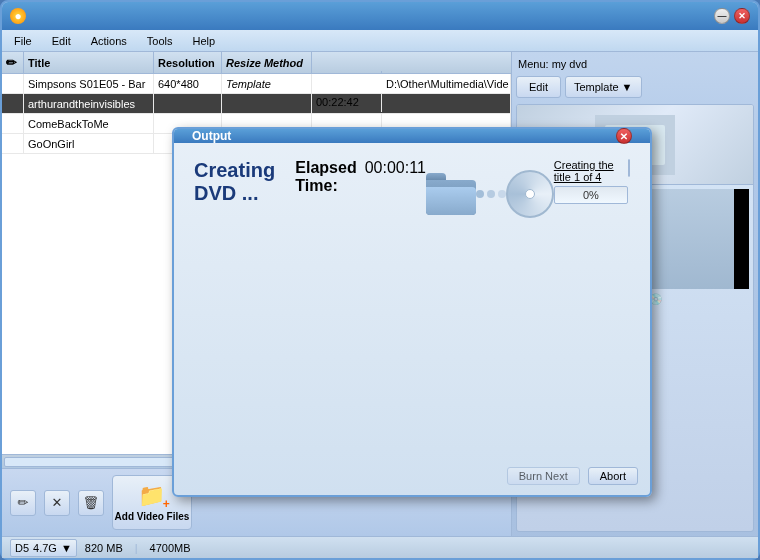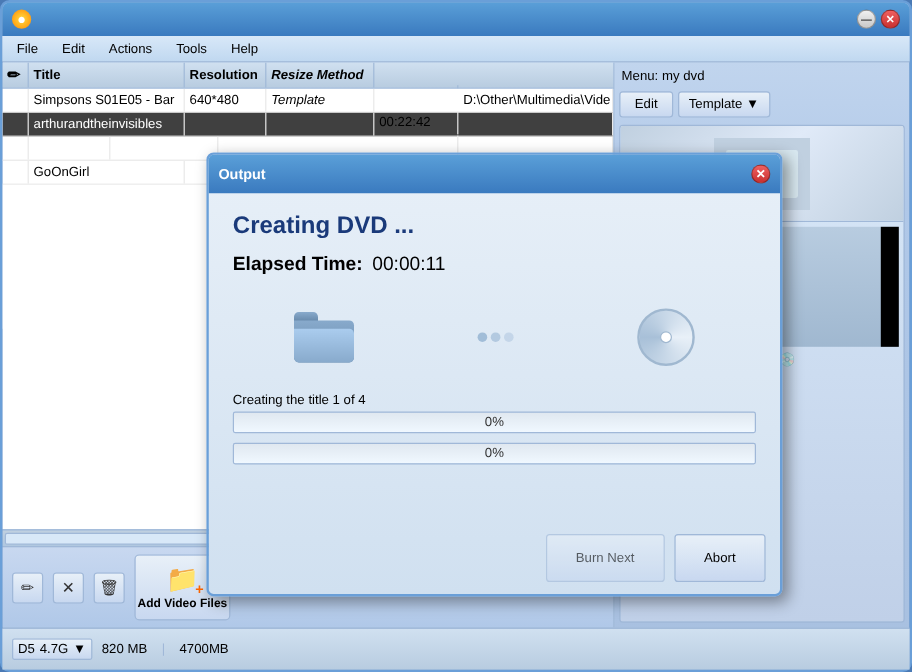--- a/index.html
+++ b/index.html
@@ -289,21 +289,21 @@
     }
     .black-panel {
       width: 15px;
       background: #000;
       position: absolute;
       right: 0; top: 0; bottom: 0;
     }
 
     
     .status-bar {
-      height: 35px;
+      height: 22px;
       background: linear-gradient(180deg, #d0e0f0, #b8cce0);
       border-top: 1px solid #a0b8d8;
       display: flex;
       align-items: center;
       padding: 0 8px;
       gap: 8px;
       font-size: 11px;
     }
     .disc-select {
       height: 18px;
@@ -329,46 +329,45 @@
       background: linear-gradient(180deg, #e8f0f8 0%, #d0e0f0 100%);
       border: 2px solid #6a9fd8;
       border-radius: 6px;
       box-shadow: 4px 4px 12px rgba(0,0,0,0.4);
       display: flex;
       flex-direction: column;
       z-index: 100;
     }
     .dialog-title-bar {
       background: linear-gradient(180deg, #5a9fd8 0%, #3a7abf 100%);
-      height: 32px;
+      height: 14px;
       border-radius: 4px 4px 0 0;
       display: flex;
       align-items: center;
       justify-content: space-between;
-      padding: 0 8px;
+      padding: 0 18px;
       color: white;
       font-size: 12px;
       font-weight: bold;
     }
     .dialog-close-btn {
       width: 16px; height: 16px;
       background: linear-gradient(180deg, #f06060, #c83030);
       border-radius: 50%;
       border: 1px solid rgba(0,0,0,0.3);
       cursor: pointer;
       display: flex; align-items: center; justify-content: center;
       font-size: 10px;
       color: white;
       font-weight: bold;
     }
     .dialog-body {
       flex: 1;
       padding: 16px 20px;
       display: flex;
-      flex-direction: column;
     }
     .dialog-heading {
       font-size: 20px;
       font-weight: bold;
       color: #1a3a7a;
       margin-bottom: 12px;
     }
     .elapsed-row {
       display: flex;
       gap: 8px;
@@ -437,20 +436,21 @@
     }
     .dvd-hole {
       width: 10px; height: 10px;
       border-radius: 50%;
       background: white;
       border: 1px solid #a0b8d0;
     }
 
     .progress-section {
       margin-bottom: 8px;
+      text-decoration: underline;
     }
     .progress-label {
       font-size: 11px;
       color: #000;
       margin-bottom: 3px;
     }
     .progress-bar-container {
       width: 100%;
       height: 18px;
       background: linear-gradient(180deg, #e0e8f0, #f0f8ff);
@@ -472,22 +472,22 @@
       color: #333;
     }
 
     .dialog-footer {
       display: flex;
       justify-content: flex-end;
       padding: 6px 12px 10px;
       gap: 8px;
     }
     .dialog-btn {
-      height: 40px;
-      padding: 0 24px;
+      height: 18px;
+      padding: 0 11px;
       background: linear-gradient(180deg, #e8f0f8, #c8d8f0);
       border: 1px solid #a0b8d8;
       border-radius: 3px;
       cursor: pointer;
       font-size: 11px;
       color: #000;
     }
     .dialog-btn:disabled {
       opacity: 0.6;
       cursor: default;
@@ -566,20 +566,21 @@
         <div class="table-row selected">
           <div class="table-cell col-check"></div>
           <div class="table-cell col-title">arthurandtheinvisibles</div>
           <div class="table-cell col-res"></div>
           <div class="table-cell col-resize"></div>
           <div class="table-cell col-dur"></div>
           <div class="table-cell col-path"></div>
         </div>
         <div class="table-row">
           <div class="table-cell col-check"></div>
+          <div class="table-cell col-title">ComeBackToMe</div>
           <div class="table-cell col-res"></div>
           <div class="table-cell col-resize"></div>
           <div class="table-cell col-dur"></div>
           <div class="table-cell col-path"></div>
         </div>
         <div class="table-row">
           <div class="table-cell col-check"></div>
           <div class="table-cell col-title">GoOnGirl</div>
           <div class="table-cell col-res"></div>
           <div class="table-cell col-resize"></div>

